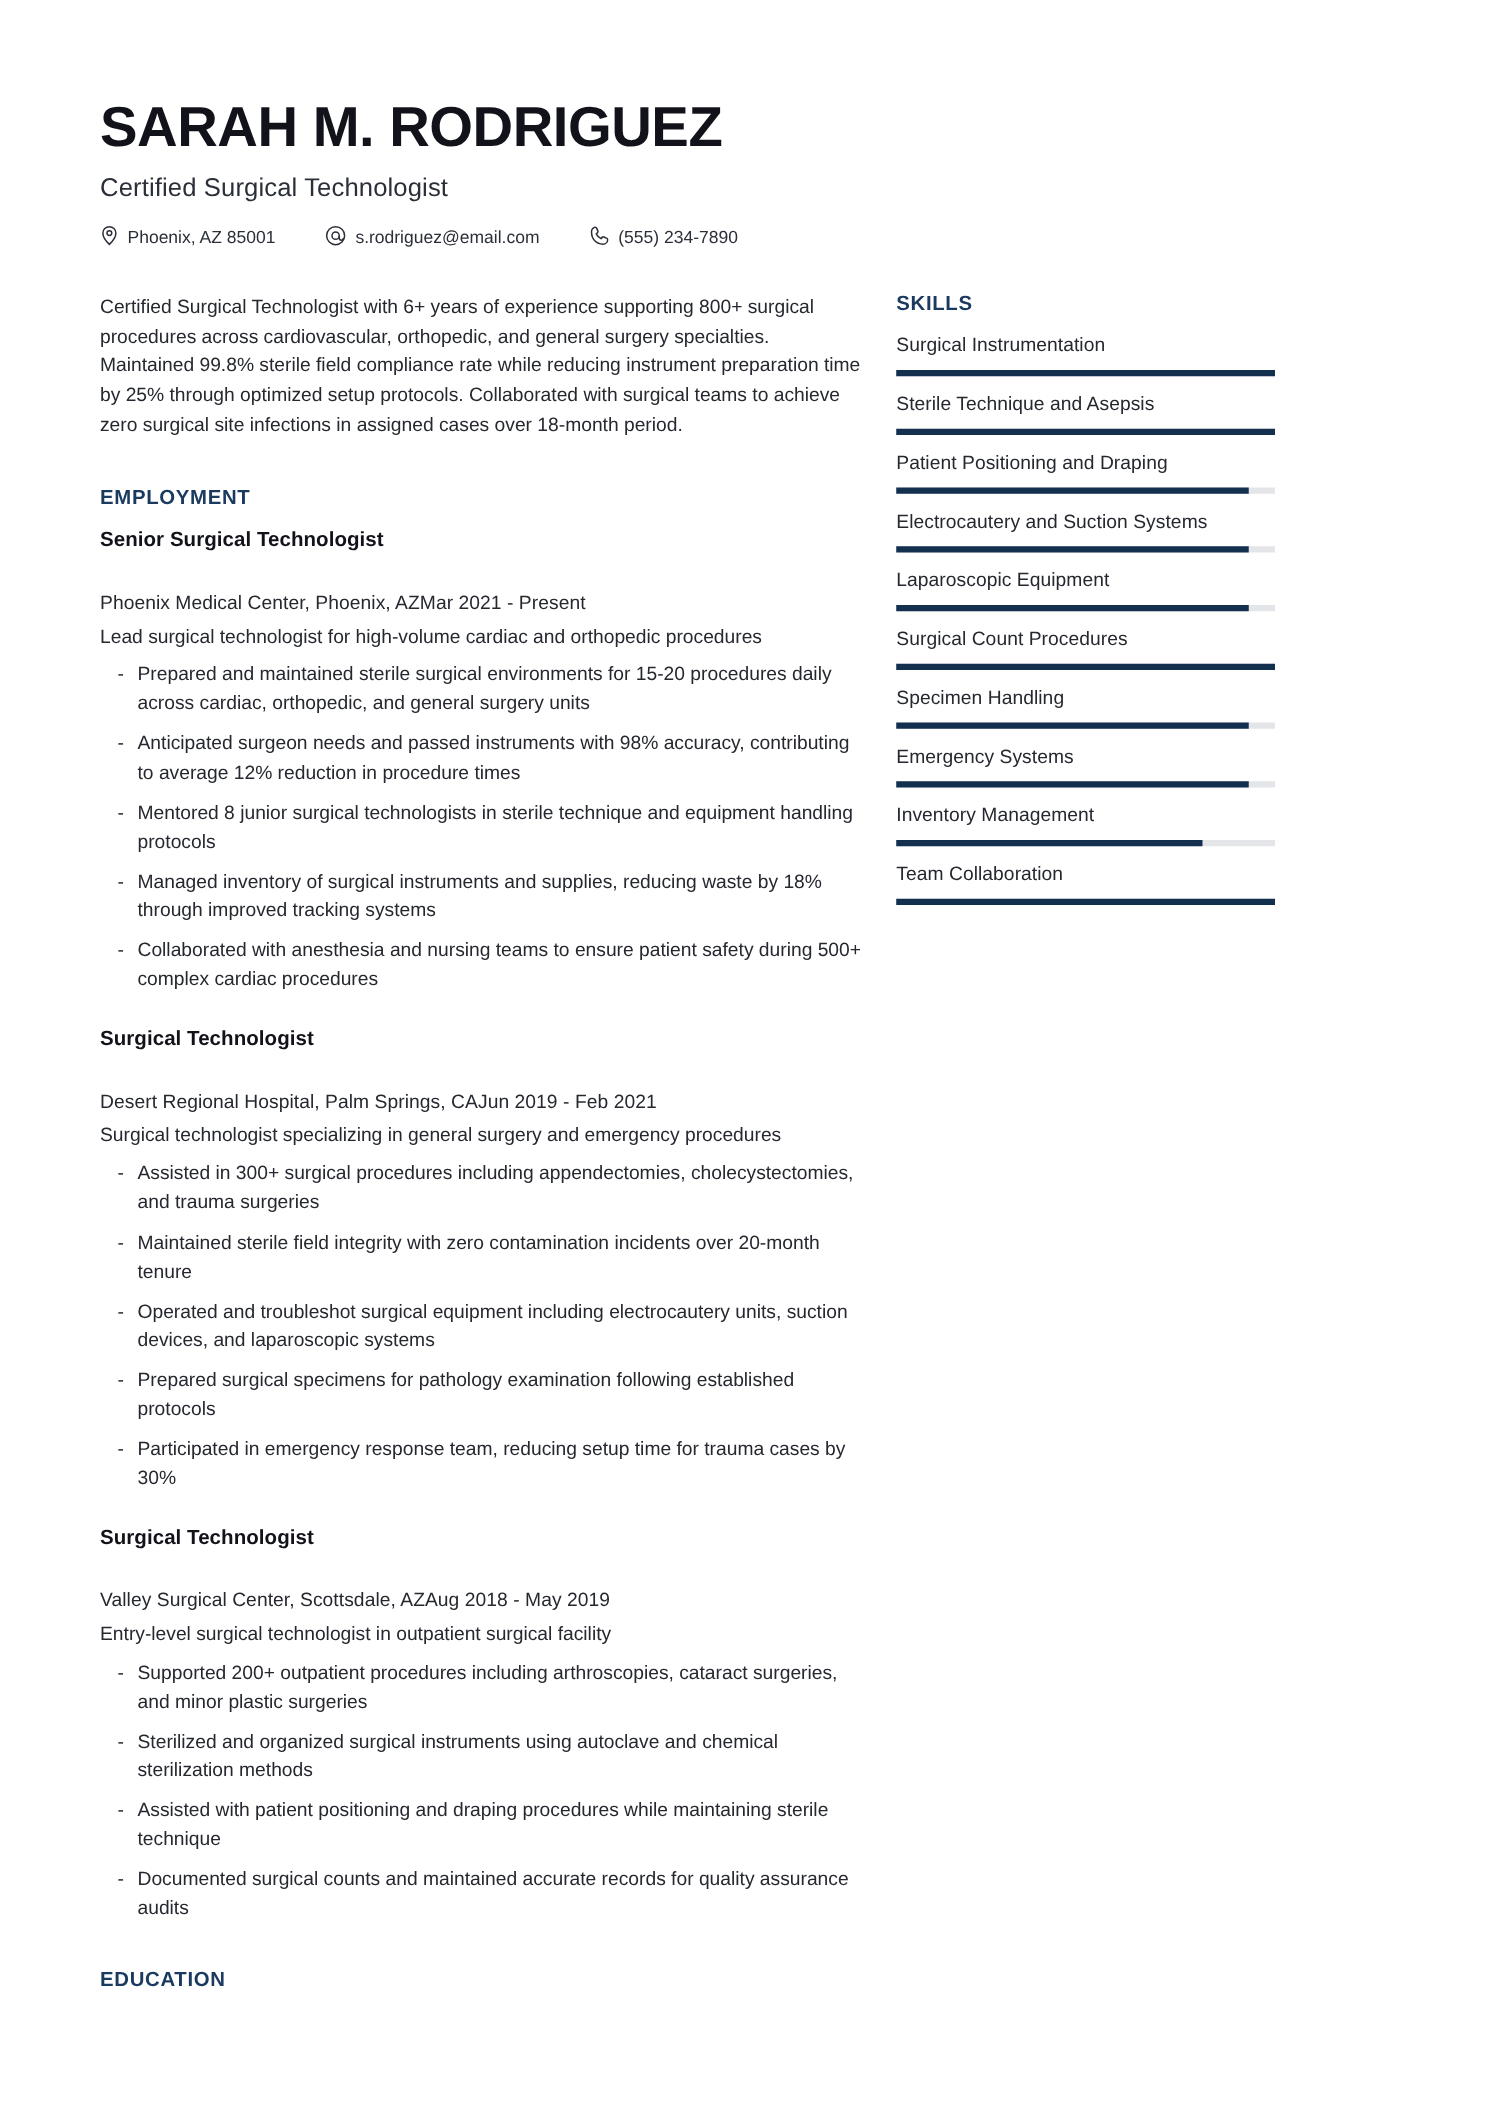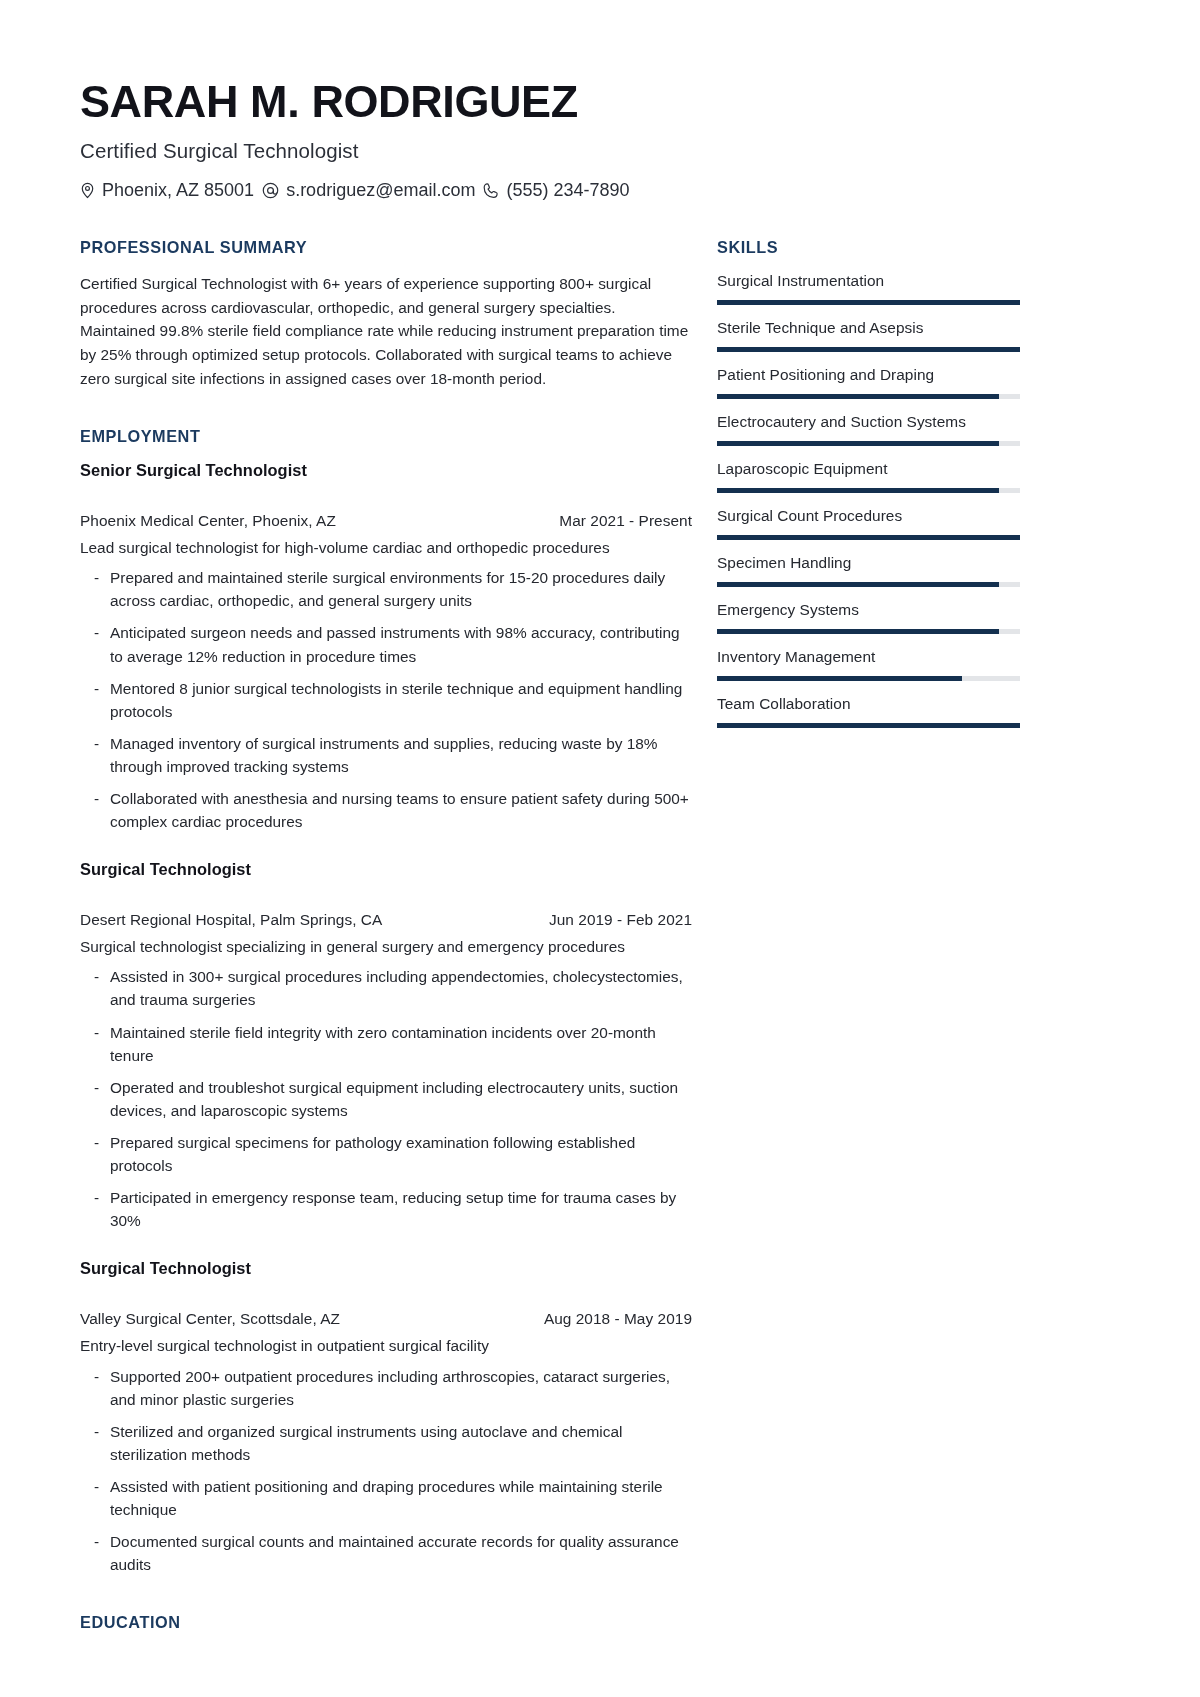--- a/index.html
+++ b/index.html
@@ -41,22 +41,22 @@
     font-size: 20.5px;
     font-weight: 400;
     color: #2b2f38;
     letter-spacing: 0.1px;
     margin-bottom: 17px;
   }
 
   .contact-row {
     display: flex;
     align-items: center;
-    gap: 8px;
-    font-size: 18px;
+    gap: 40px;
+    font-size: 14px;
     color: #2b2f38;
   }
 
   .contact-item {
     display: flex;
     align-items: center;
     gap: 7px;
     white-space: nowrap;
   }
 
@@ -102,21 +102,21 @@
   .job-title {
     font-size: 16.4px;
     font-weight: bold;
     color: #12131a;
     margin-bottom: 8px;
     letter-spacing: 0.05px;
   }
 
   .job-meta {
     display: flex;
-    justify-content: space-between;
+    justify-content: flex-start;
     align-items: baseline;
     font-size: 15.4px;
     color: #25282f;
     margin-bottom: 6px;
     margin-top: 32px;
   }
 
   .job-company { letter-spacing: 0.05px; }
   .job-dates { white-space: nowrap; letter-spacing: 0.05px; }
 
@@ -224,21 +224,20 @@
       </div>
 
     </div>
   </div>
 
   <div class="columns">
 
     <div class="col-main">
 
       <div class="section">
-        <div class="section-title">PROFESSIONAL SUMMARY</div>
         <div class="summary-text">Certified Surgical Technologist with 6+ years of experience supporting 800+ surgical procedures across cardiovascular, orthopedic, and general surgery specialties. Maintained 99.8% sterile field compliance rate while reducing instrument preparation time by 25% through optimized setup protocols. Collaborated with surgical teams to achieve zero surgical site infections in assigned cases over 18-month period.</div>
       </div>
 
       <div class="section">
         <div class="section-title">EMPLOYMENT</div>
 
         <div class="job">
           <div class="job-title">Senior Surgical Technologist</div>
           <div class="job-meta">
             <span class="job-company">Phoenix Medical Center, Phoenix, AZ</span>

